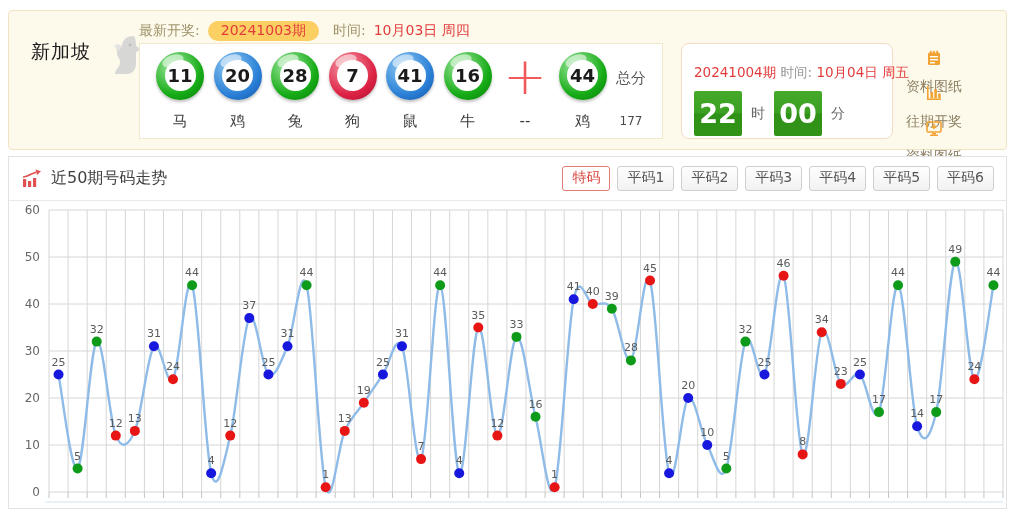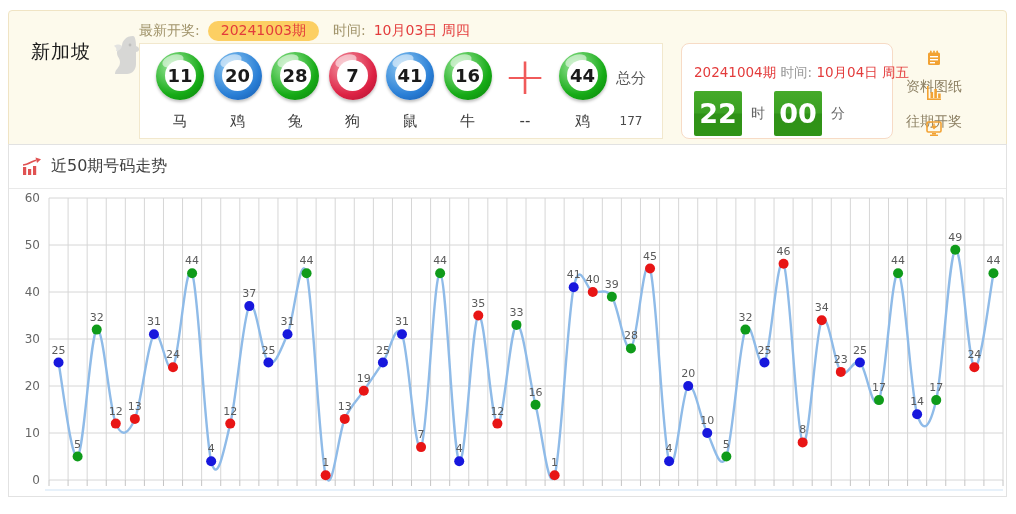--- a/index.html
+++ b/index.html
@@ -46,21 +46,21 @@
   .flip-block { width:48px; height:45px; border-radius:2px; color:#fff; font-size:27px; font-weight:bold;
     display:flex; align-items:center; justify-content:center;
     background:linear-gradient(180deg,#45aa29 0%,#3ba022 49%,#2f9117 51%,#319417 100%); }
   .cd-unit { font-size:14px; color:#666; }
 
   .links-col { position:absolute; left:897px; top:38px; }
   .link-item { display:flex; align-items:center; gap:7px; height:20px; margin-bottom:15px; cursor:pointer;flex-direction:column; }
   .link-item span.lbl { font-size:14px; color:#8d8164; }
 
   
-  .trend-panel { position:absolute; left:8px; top:144px; width:999px; height:353px;
+  .trend-panel { position:absolute; left:8px; top:156px; width:999px; height:353px;
     background:#fff; border:1px solid #e2e2e2; }
   .trend-header { height:44px; border-bottom:1px solid #e9e9e9; display:flex; align-items:center; padding:0 12px; }
   .trend-title { font-size:16px; color:#3f3f3f; margin-left:8px; }
   .tabs { margin-left:auto; display:flex; }
   .tab { margin-left:7px; padding:2px 9px 3px; font-size:14px; color:#555; border:1px solid #cfcfcf; border-radius:3px;
     background:linear-gradient(#fefefe,#f2f2f2); cursor:pointer; white-space:nowrap; }
   .tab.active { color:#d9433e; border-color:#e07d76; background:#fff; }
   .chart-wrap { position:relative; width:997px; height:306px; }
   .chart-wrap svg { display:block; }
 </style>
@@ -190,20 +190,29 @@
 <div class="trend-panel">
   <div class="trend-header">
     <svg width="22" height="20" viewBox="0 0 22 20">
       <rect x="2" y="10" width="3.2" height="8" fill="#e05252"></rect>
       <rect x="7" y="12" width="3.2" height="6" fill="#e05252"></rect>
       <rect x="12" y="9" width="3.2" height="9" fill="#e05252"></rect>
       <path d="M2 8 C7 8 11 4 15 3.2" stroke="#e05252" stroke-width="1.6" fill="none"></path>
       <path d="M14.5 0.5 L20 2.2 L16 6 Z" fill="#e05252"></path>
     </svg>
     <span class="trend-title">近50期号码走势</span>
+    <div class="tabs" id="tabs-row">
+        <span class="tab active">特码</span>
+        <span class="tab">平码1</span>
+        <span class="tab">平码2</span>
+        <span class="tab">平码3</span>
+        <span class="tab">平码4</span>
+        <span class="tab">平码5</span>
+        <span class="tab">平码6</span>
+      </div>
   </div>
   <div class="chart-wrap" id="chart-wrap">
       <svg width="997" height="306">
         <line x1="40" y1="291" x2="994" y2="291" stroke="#d6d6d6" stroke-width="1"></line>
         <text x="31" y="295" text-anchor="end" font-size="12" fill="#666">0</text>
         <line x1="40" y1="244" x2="994" y2="244" stroke="#d6d6d6" stroke-width="1"></line>
         <text x="31" y="248" text-anchor="end" font-size="12" fill="#666">10</text>
         <line x1="40" y1="197" x2="994" y2="197" stroke="#d6d6d6" stroke-width="1"></line>
         <text x="31" y="201" text-anchor="end" font-size="12" fill="#666">20</text>
         <line x1="40" y1="150" x2="994" y2="150" stroke="#d6d6d6" stroke-width="1"></line>

